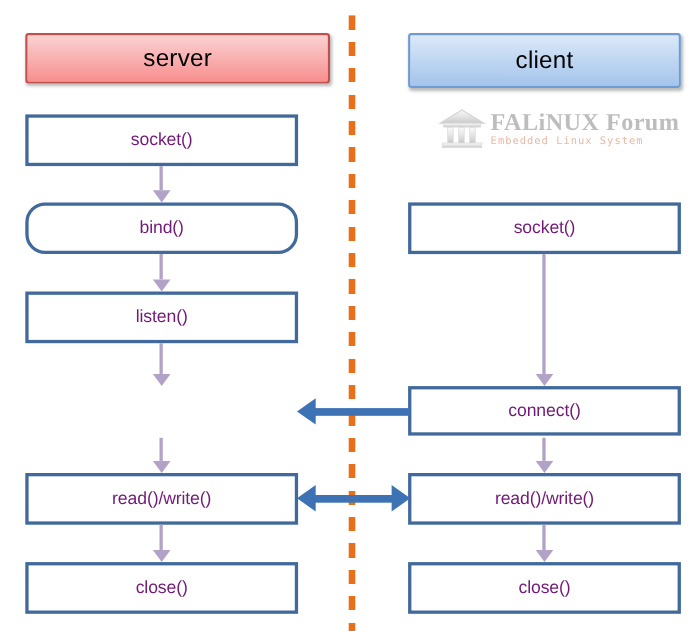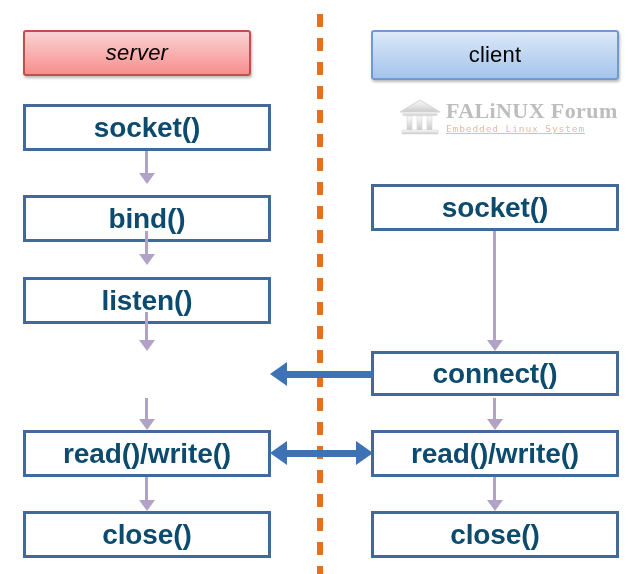--- a/index.html
+++ b/index.html
@@ -25,44 +25,42 @@
     display: flex;
     align-items: center;
     justify-content: center;
     border-radius: 3px;
     font-size: 22px;
     color: #000000;
     letter-spacing: .2px;
     box-shadow: 1px 2px 3px rgba(0,0,0,.28);
   }
   .header-server {
-    left: 23px;  top: 30px;  width: 228px; height: 46px;
+    left: 23px;  top: 30px;  width: 277px; height: 46px;
     border: 2px solid #C0504D;
     background: linear-gradient(to bottom, #FBD2D2 0%, #F9B4B4 45%, #F88E8E 100%);
-    font-style: italic;
   }
   .header-client {
     left: 371px; top: 30px;  width: 248px; height: 50px;
     border: 2px solid #6F9BD1;
     background: linear-gradient(to bottom, #DCE9F9 0%, #C2D8F2 45%, #A4C4EB 100%);
   }
 
   
   .step-box {
     position: absolute;
     box-sizing: border-box;
     display: flex;
     align-items: center;
     justify-content: center;
     background: #ffffff;
     border: 3px solid #41699B;
-    font-size: 28px;
-    color: #0c4a6e;
+    font-size: 16px;
+    color: #701a75;
     letter-spacing: -.1px;
-    font-weight: bold;
   }
 
   
   .vflow {
     position: absolute;
     width: 18px;
   }
   .vflow .shaft {
     position: absolute;
     left: 7px;
@@ -131,21 +129,20 @@
     letter-spacing: .4px;
     white-space: nowrap;
   }
   .logo-sub {
     font-family: "DejaVu Sans Mono", monospace;
     font-size: 9.5px;
     color: #E8B9A4;
     letter-spacing: .9px;
     margin-top: 2px;
     white-space: nowrap;
-    text-decoration: underline;
   }
 </style>
 </head>
 <body>
 
 <div id="canvas">
 
   <div class="divider"></div>
 
   <div class="header-box header-server">server</div>
@@ -168,22 +165,22 @@
       <rect x="29" y="19" width="5" height="14" fill="url(#g1)" stroke="#D8D8D8" stroke-width=".6"></rect>
       <rect x="4" y="33" width="36" height="4" fill="url(#g1)" stroke="#D5D5D5" stroke-width=".6"></rect>
     </svg>
     <div class="logo-text">
       <div class="logo-title">FALiNUX Forum</div>
       <div class="logo-sub">Embedded Linux System</div>
     </div>
   </div>
 
   <div class="step-box" style="left:23px;  top:104px; width:248px; height:47px;">socket()</div>
-  <div class="step-box" style="left:23px;  top:195px; width:248px; height:47px;">bind()</div>
-  <div class="step-box" style="left:23px;  top:265px; width:248px; height:47px;margin-top:12px;">listen()</div>
+  <div class="step-box" style="left:23px;  top:184px; width:248px; height:47px;border-radius:18px;">bind()</div>
+  <div class="step-box" style="left:23px;  top:265px; width:248px; height:47px;">listen()</div>
   <div class="step-box" style="left:23px;  top:430px; width:248px; height:47px;">read()/write()</div>
   <div class="step-box" style="left:23px;  top:511px; width:248px; height:47px;">close()</div>
 
   <div class="step-box" style="left:371px; top:184px; width:248px; height:47px;">socket()</div>
   <div class="step-box" style="left:371px; top:351px; width:248px; height:45px;">connect()</div>
   <div class="step-box" style="left:371px; top:430px; width:248px; height:47px;">read()/write()</div>
   <div class="step-box" style="left:371px; top:511px; width:248px; height:47px;">close()</div>
 
   <div class="vflow" style="left:138px; top:151px; height:33px;">
     <div class="shaft" style="height:22px;"></div>

